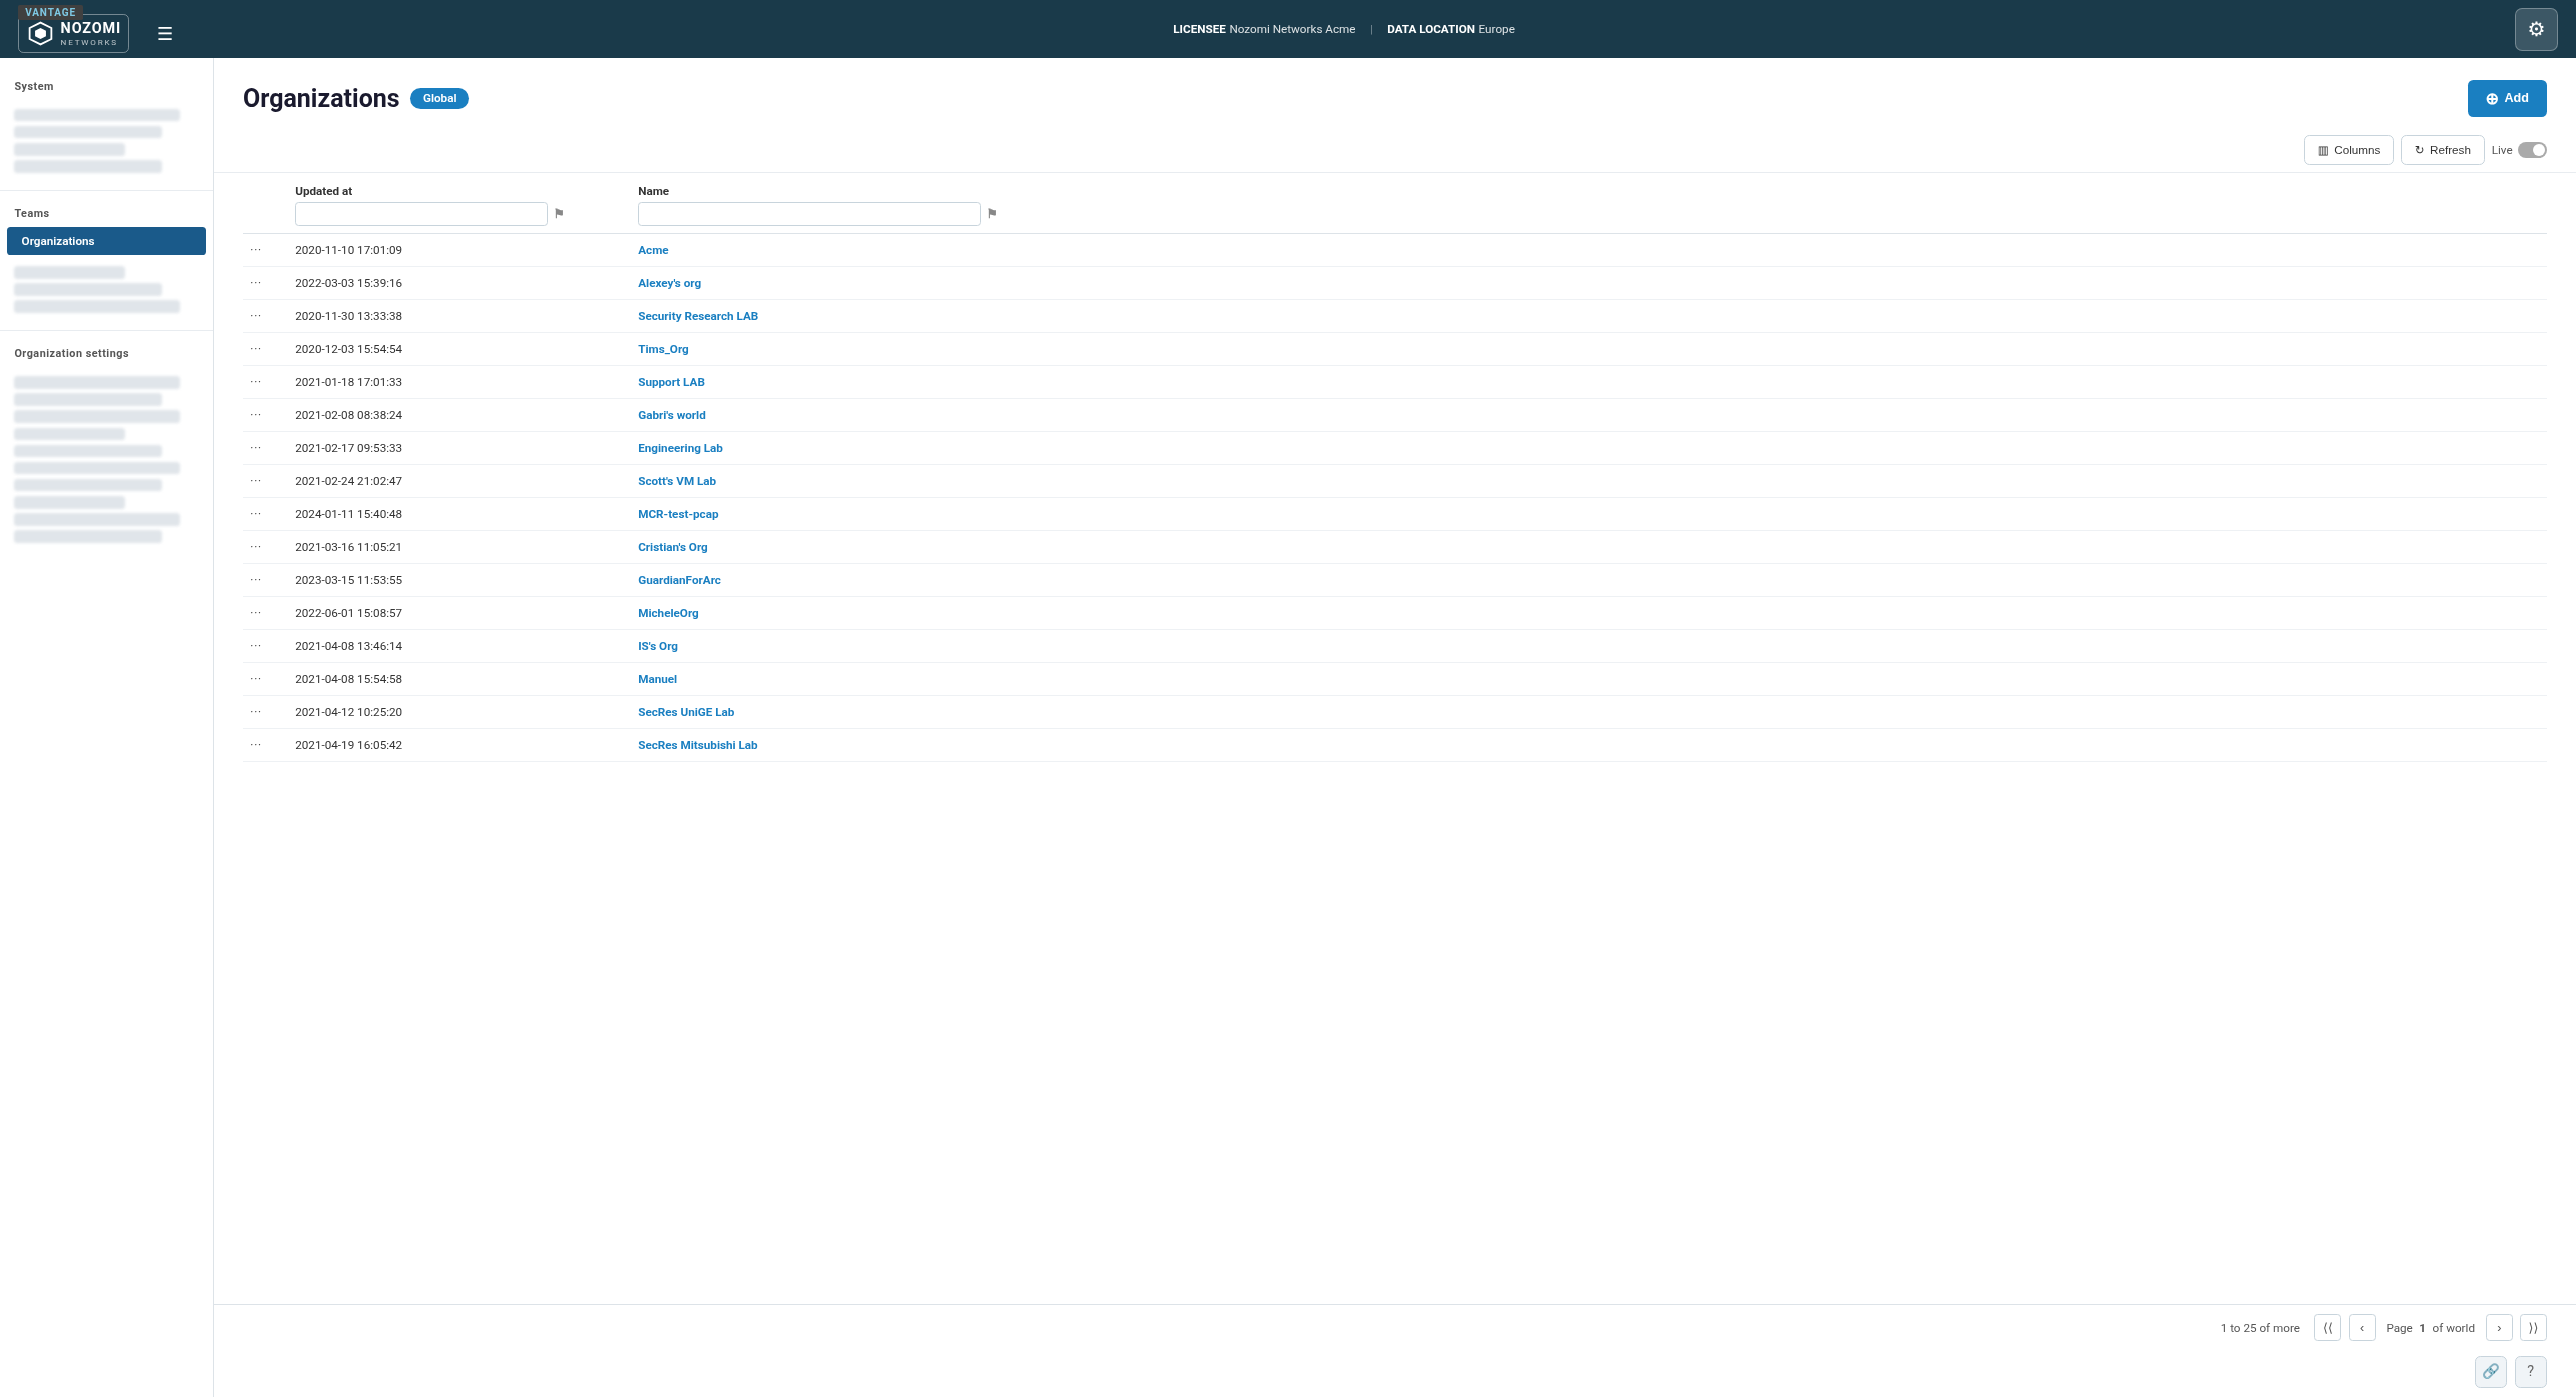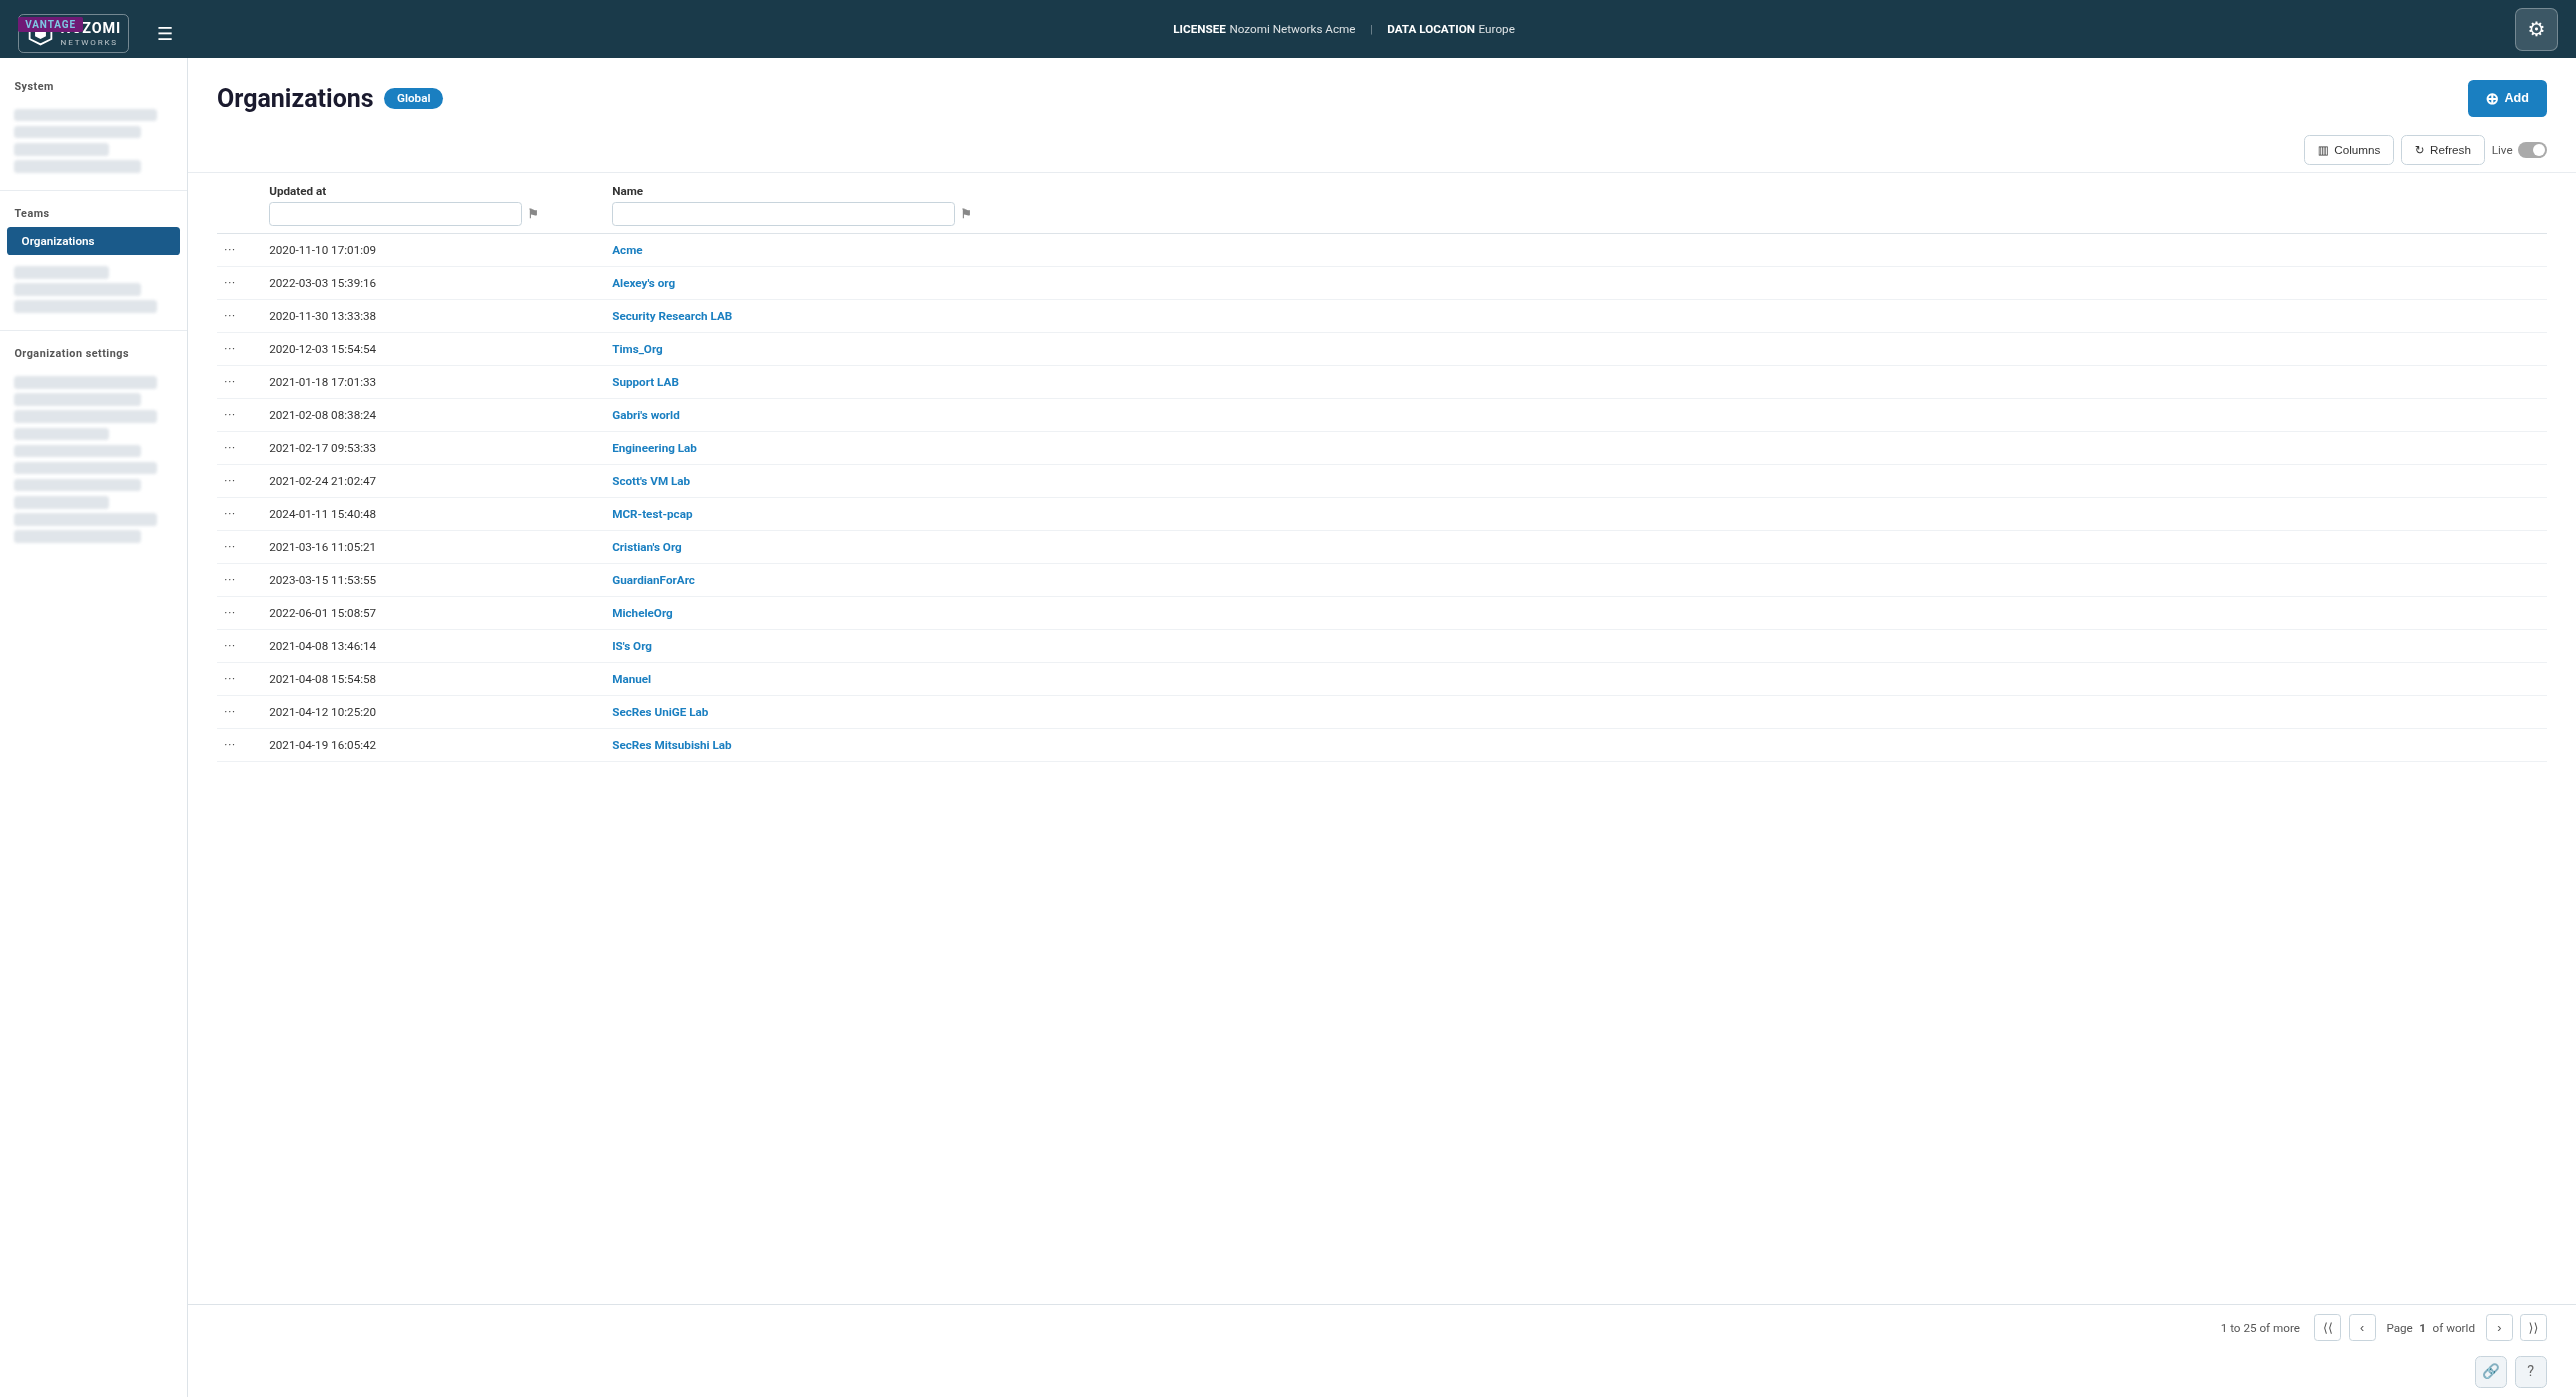--- a/index.html
+++ b/index.html
@@ -10,31 +10,30 @@
       background: #1a3a4a;
       height: 58px;
       display: flex;
       align-items: center;
       justify-content: space-between;
       padding: 0 18px;
       flex-shrink: 0;
       z-index: 100;
     }
     .vantage-badge {
-      background: #701a75;
+      background: #404040;
       color: #7ec8e3;
       font-size: 10px;
       font-weight: 700;
       letter-spacing: 0.9px;
       padding: 1.8px 7.2px;
       border-radius: 1.8px;
       position: absolute;
       top: 0;
       left: 0;
-      margin-top: 12px;
     }
     .logo-area { display: flex; align-items: center; gap: 10.8px; margin-top: 7.2px; }
     .logo-box {
       border: 1.8px solid rgba(255,255,255,0.4);
       border-radius: 5.4px;
       padding: 3.6px 7.2px;
       display: flex;
       align-items: center;
       gap: 5.4px;
     }
@@ -66,21 +65,21 @@
 
     
     .app-body {
       display: flex;
       flex: 1;
       overflow: hidden;
     }
 
     
     .sidebar {
-      width: 188px;
+      width: 214px;
       background: white;
       border-right: 0.9px solid #dde3e8;
       overflow-y: auto;
       flex-shrink: 0;
       padding: 14.4px 0;
     }
     .sidebar-section-title {
       font-size: 10.8px;
       font-weight: 700;
       color: #555;

